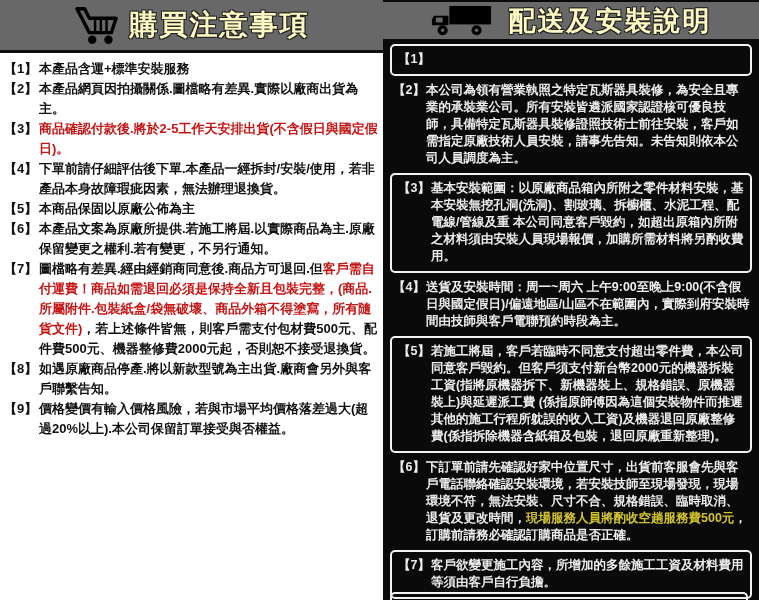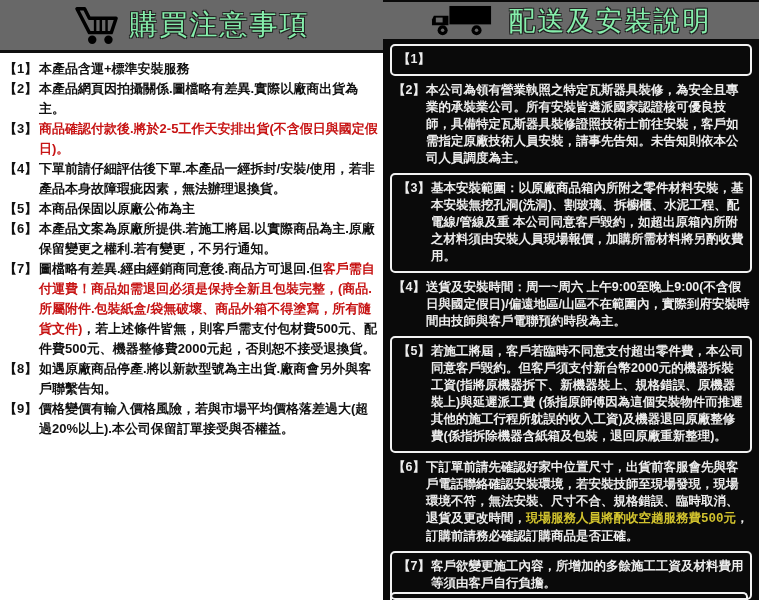--- a/index.html
+++ b/index.html
@@ -19,42 +19,42 @@
   .right-panel{
     position:absolute;left:383px;top:0;width:376px;height:600px;
     background:var(--panel);
   }
   .right-band{
     position:absolute;left:0;top:2px;width:376px;height:37px;
     background:var(--band);
     display:flex;align-items:center;justify-content:center;gap:16px;
   }
   .band-title{
-    color:#86efac;font-weight:normal;font-size:28px;letter-spacing:2px;
+    color:#fef9c3;font-weight:bold;font-size:28px;letter-spacing:2px;
     text-shadow:-1px -1px 0 #222,1px -1px 0 #222,-1px 1px 0 #222,1px 1px 0 #222;
     white-space:nowrap;
   }
   .right-band .band-title{font-size:27px;}
   .band-icon{flex:0 0 auto;display:block;}
   
   .left-list{position:absolute;left:4px;top:59px;width:376px;}
   .l-item{display:flex;color:var(--ink);font-size:13px;line-height:20px;font-weight:bold;}
   .l-item .num{flex:0 0 35px;}
   .l-item .txt{flex:1;}
   .seg-red{color:var(--red);}
   
   .right-list{
     position:absolute;left:7px;top:44px;width:362px;
     display:flex;flex-direction:column;gap:6px;
   }
   .r-item{display:flex;color:var(--light);font-size:12.5px;line-height:17px;font-weight:bold;}
   .r-item .num{flex:0 0 33px;padding-left:3px;}
   .r-item .txt{flex:1;padding-right:2px;}
   .r-item.boxed{border:2px solid var(--boxb);border-radius:5px;padding:5px 3px 6px 3px;}
-  .seg-yellow{color:var(--yellow);font-family:Liberation Mono, monospace;}
+  .seg-yellow{color:var(--yellow);}
   .partial-box{
     position:absolute;left:7px;top:592px;width:354px;height:12px;
     border:2px solid var(--boxb);border-bottom:none;border-radius:5px 5px 0 0;
   }
 </style>
 </head>
 <body style="--band: #686868; --panel: #0a0a0a; --ink: #111111; --light: #ededed; --red: #c71414; --yellow: #d2c32e; --boxb: #f2f2f2;">
 
 <div class="left-band">
   <svg class="band-icon" width="46" height="42" viewBox="0 0 48 44">

